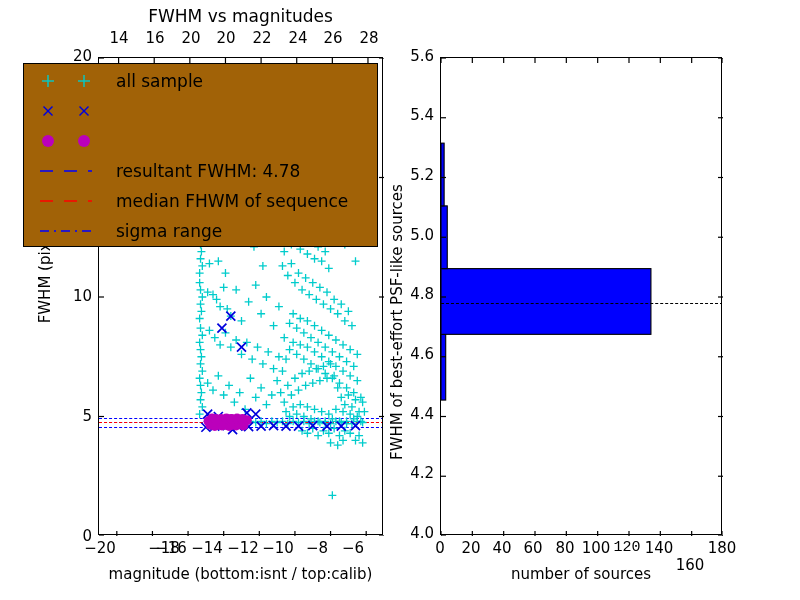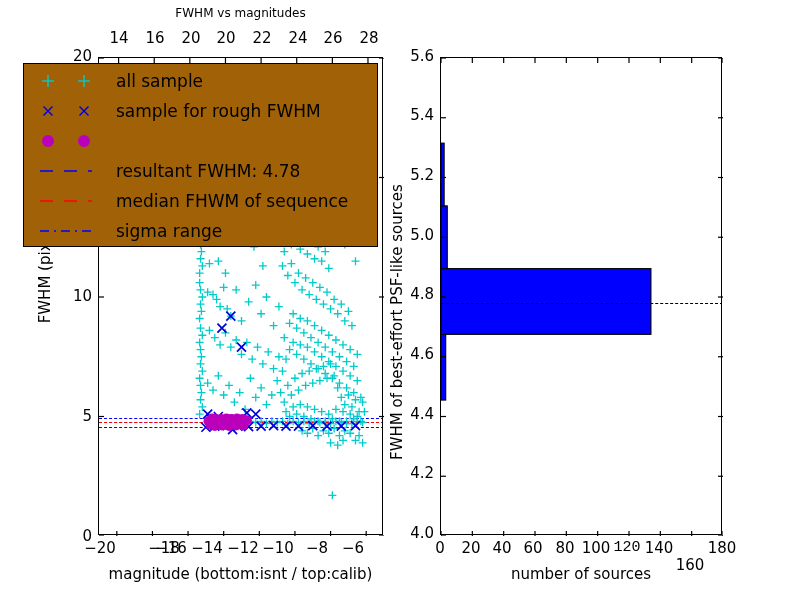--- a/index.html
+++ b/index.html
@@ -4,21 +4,21 @@
 <style>
   html,body{margin:0;padding:0;background:#ffffff;}
   body{width:800px;height:600px;position:relative;overflow:hidden;
        font-family:"DejaVu Sans","Liberation Sans",sans-serif;color:#000;}
 
   .figure{position:absolute;left:0;top:0;width:800px;height:600px;}
 
   
   .axes{position:absolute;box-sizing:border-box;border:1.4px solid #000;background:#fff;}
 
-  .axtitle{position:absolute;text-align:center;font-size:12px;white-space:nowrap;}
+  .axtitle{position:absolute;text-align:center;font-size:17px;white-space:nowrap;}
 
   .ticklabel{position:absolute;font-size:15px;white-space:nowrap;text-align:center;}
   .ticklabel.ry{text-align:right;}
 
   .axlabel{position:absolute;font-size:15px;white-space:nowrap;text-align:center;}
   .axlabel.vert{transform-origin:0 0;}
 
   
   .plotarea{position:absolute;left:0;top:0;right:0;bottom:0;overflow:hidden;}
 
@@ -532,21 +532,20 @@
       <span class="legsym">
         <svg width="86" height="30">
           <g stroke="#0000dd" stroke-width="1.4">
             <line x1="13.5" y1="10.5" x2="22.5" y2="19.5"></line>
               <line x1="22.5" y1="10.5" x2="13.5" y2="19.5"></line>
             <line x1="49.5" y1="10.5" x2="58.5" y2="19.5"></line>
               <line x1="58.5" y1="10.5" x2="49.5" y2="19.5"></line>
           </g>
         </svg>
       </span>
-      <span class="legtext">sample for rough FWHM</span>
     </div>
     <div class="legrow">
       <span class="legsym">
         <svg width="86" height="30">
           <circle cx="18" cy="15" r="6" fill="#bb00bb"></circle>
           <circle cx="54" cy="15" r="6" fill="#bb00bb"></circle>
         </svg>
       </span>
     </div>
     <div class="legrow">

